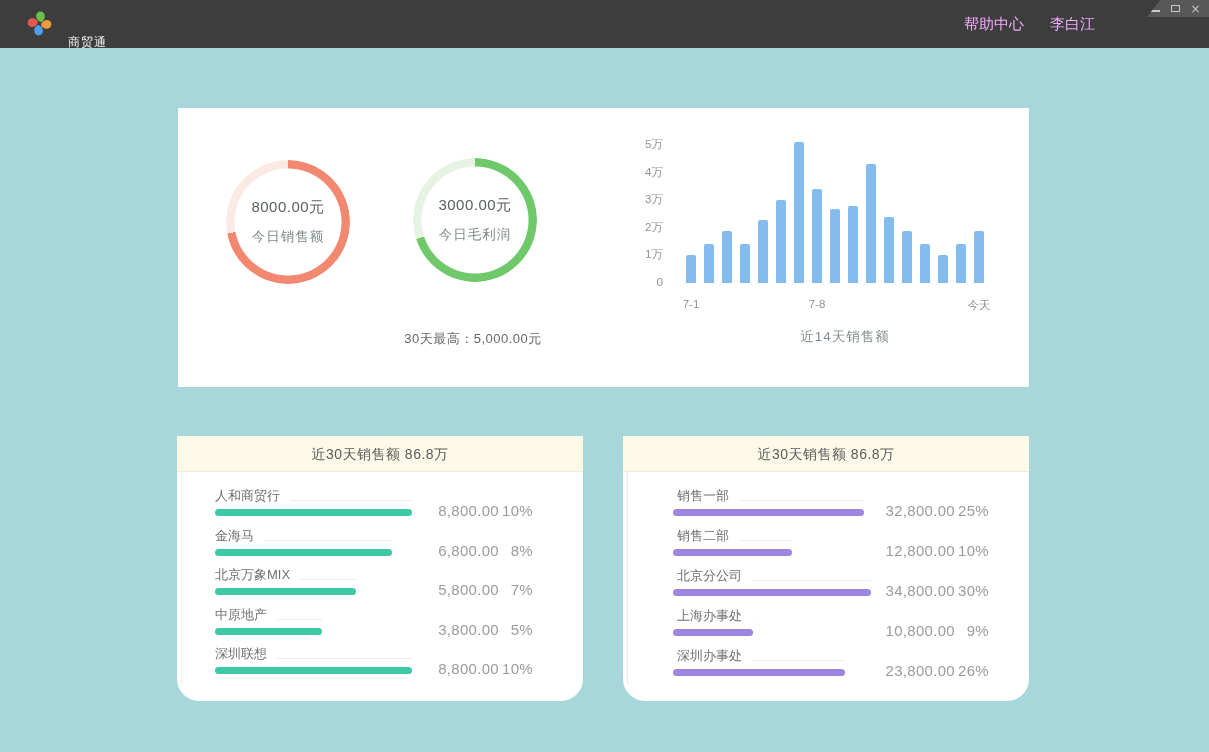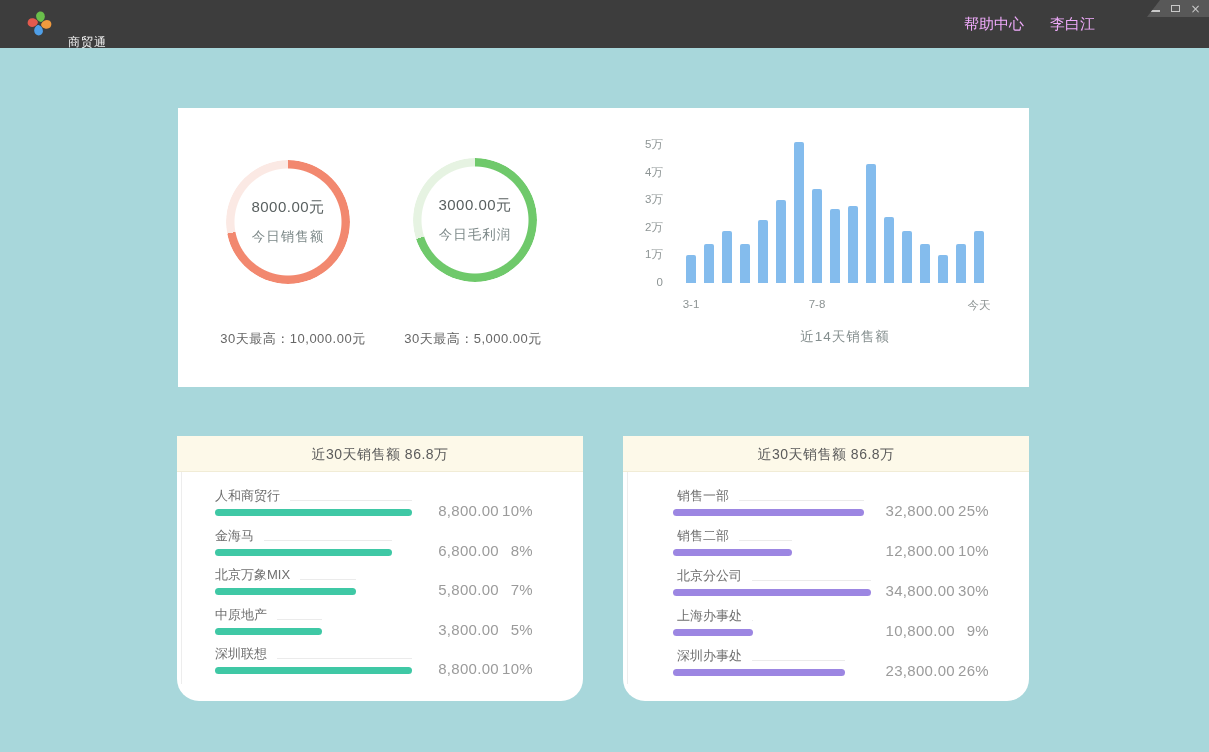--- a/index.html
+++ b/index.html
@@ -125,21 +125,20 @@
 
 <section class="card top-card">
 
   <div class="donut-wrap d0">
     <div class="donut-ring" style="background: conic-gradient(rgb(242, 136, 111) 0deg, rgb(242, 136, 111) 72%, rgb(251, 233, 228) 72%, rgb(251, 233, 228) 100%);"></div>
     <div class="donut-center">
       <span class="donut-value">8000.00元</span>
       <span class="donut-caption">今日销售额</span>
     </div>
   </div>
-  <div class="donut-footer f0">30天最高：10,000.00元</div>
 
   <div class="donut-wrap d1">
     <div class="donut-ring" style="background: conic-gradient(rgb(111, 201, 107) 0deg, rgb(111, 201, 107) 70%, rgb(230, 243, 226) 70%, rgb(230, 243, 226) 100%);"></div>
     <div class="donut-center">
       <span class="donut-value">3000.00元</span>
       <span class="donut-caption">今日毛利润</span>
     </div>
   </div>
   <div class="donut-footer f1">30天最高：5,000.00元</div>
 
@@ -165,21 +164,21 @@
         <div class="vbar" style="height: 77.3px; background: rgb(132, 188, 237);"></div>
         <div class="vbar" style="height: 118.7px; background: rgb(132, 188, 237);"></div>
         <div class="vbar" style="height: 66.2px; background: rgb(132, 188, 237);"></div>
         <div class="vbar" style="height: 52.4px; background: rgb(132, 188, 237);"></div>
         <div class="vbar" style="height: 38.6px; background: rgb(132, 188, 237);"></div>
         <div class="vbar" style="height: 27.6px; background: rgb(132, 188, 237);"></div>
         <div class="vbar" style="height: 38.6px; background: rgb(132, 188, 237);"></div>
         <div class="vbar" style="height: 52.4px; background: rgb(132, 188, 237);"></div>
       </div>
     <div>
-        <div class="xtick" style="left: 83px;">3-1</div>
+        <div class="xtick" style="left: 83px;">7-1</div>
         <div class="xtick" style="left: 209px;">7-8</div>
         <div class="xtick" style="left: 371px;">今天</div>
       </div>
     <div class="chart-title">近14天销售额</div>
   </div>
 </section>
 
 <section class="card rank-card rank-card-0">
   <div class="rank-header">近30天销售额 86.8万</div>
   <div class="rank-body">

